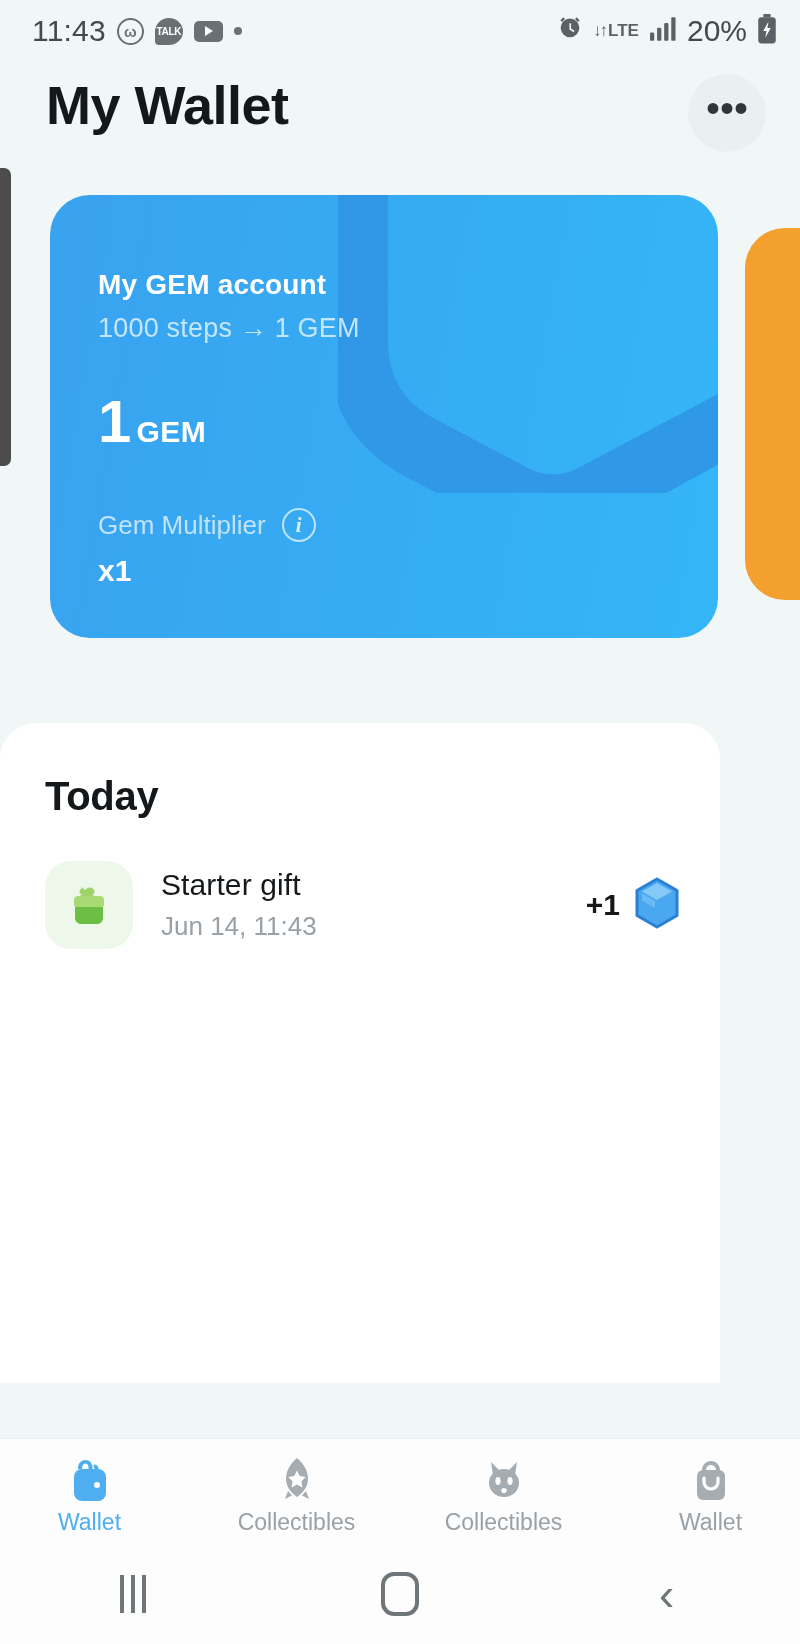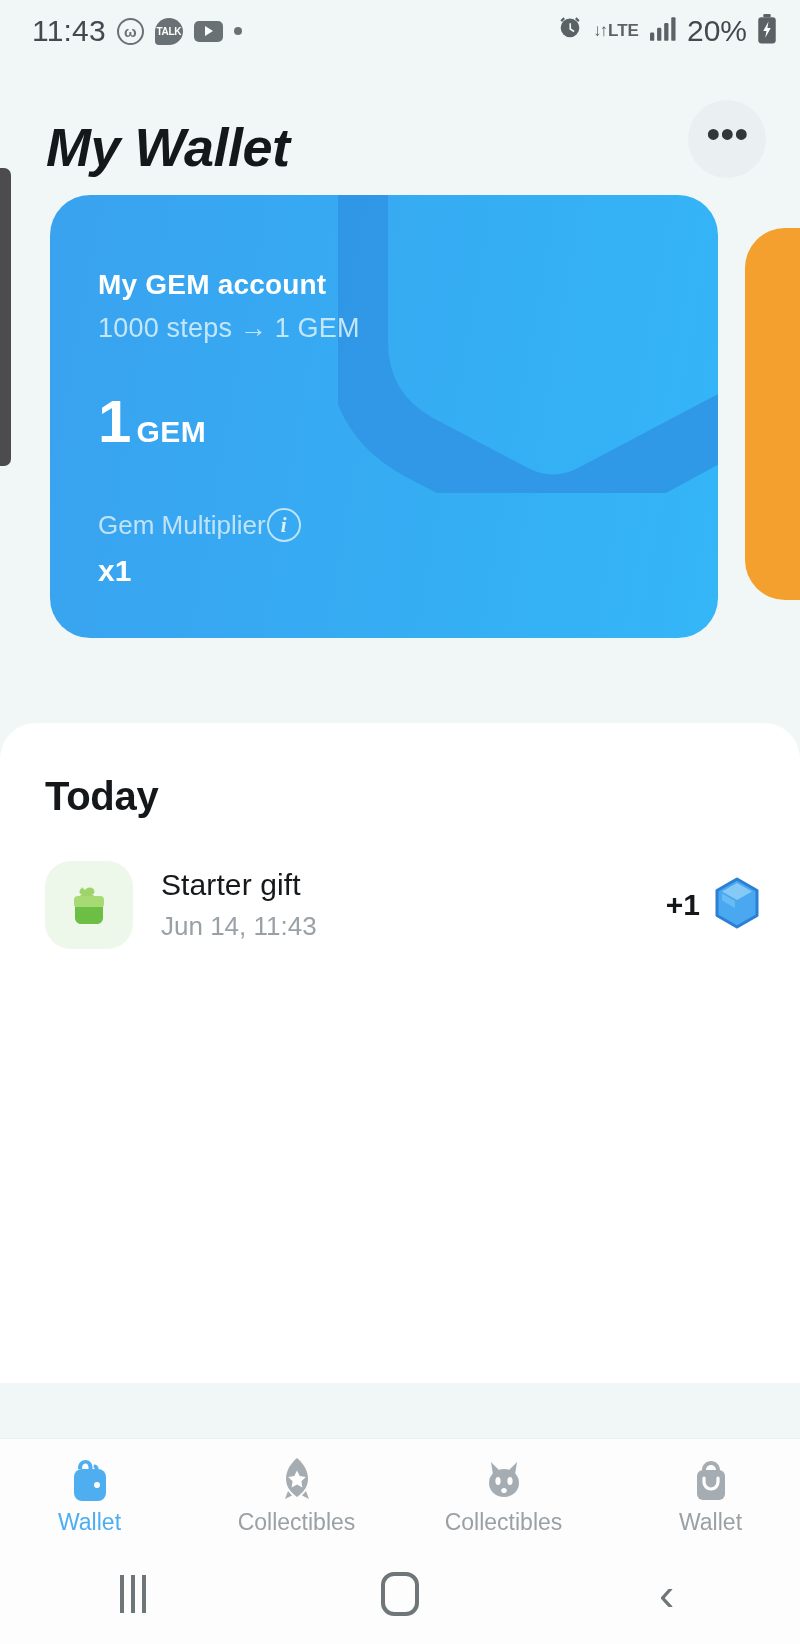--- a/index.html
+++ b/index.html
@@ -41,21 +41,21 @@
   }
   .icon-dot{ width:8px;height:8px;border-radius:50%;background:#6a7175; }
   .lte-wrap{ display:flex; align-items:center; gap:2px; }
   .lte-text{ font-size:17px; font-weight:700; color:#5b6266; line-height:.95; text-align:center;}
   .lte-arrows{ font-size:17px; color:#5b6266; line-height:.95; letter-spacing:-2px;}
   .sb-pct{ font-size:30px; color:#434a4f; }
 
   
   .header{
     position:absolute; top:74px; left:0; width:800px; height:104px;
-    display:flex; align-items:flex-end; padding:0 34px 0 46px;font-style:italic;
+    display:flex; align-items:flex-start; padding:0 34px 0 46px;
   }
   .page-title{ font-size:54px; font-weight:700; color:#15181a; letter-spacing:-.5px; }
   .more-btn{
     margin-left:auto; width:78px;height:78px;border-radius:50%;
     background:#eaf0f1; display:flex;align-items:center;justify-content:center;
     color:#30363a; font-size:40px; line-height:0; padding-bottom:10px; cursor:pointer;
   }
 
   
   .edge-handle{
@@ -73,37 +73,37 @@
   .card-deco{
     position:absolute; right:-40px; top:-2px; width:420px; height:300px; overflow:hidden;
   }
   .card-deco svg{ display:block; }
   .card-body{ position:absolute; left:48px; top:74px; right:40px; }
   .card-title{ font-size:28px; font-weight:700; color:#ffffff; letter-spacing:.2px; }
   .card-sub{ font-size:27px; color:#c4e6fb; margin-top:12px; letter-spacing:.2px;}
   .balance-row{ display:flex; align-items:baseline; margin-top:48px; }
   .balance-num{ font-size:60px; font-weight:700; color:#fff; line-height:1; }
   .balance-unit{ font-size:30px; font-weight:700; color:#fff; margin-left:5px; letter-spacing:.5px;}
-  .mult-row{ display:flex; align-items:center; gap:1px; margin-top:56px; }
+  .mult-row{ display:flex; align-items:center; gap:16px; margin-top:56px; }
   .mult-label{ font-size:26px; color:#bfe3fa; }
   .info-icon{
     width:34px;height:34px;border-radius:50%;border:2.5px solid #bfe3fa;
     display:flex;align-items:center;justify-content:center;
     font-size:21px;font-weight:700;color:#dff0fc;font-style:italic;font-family:"Liberation Serif",serif;
     cursor:pointer;
   }
   .mult-value{ font-size:30px; font-weight:700; color:#fff; margin-top:12px; }
   .next-card{
     position:absolute; left:745px; top:33px; width:120px; height:372px;
     border-radius:40px; background:#f4a02e;
   }
 
   
   .today-panel{
-    position:absolute; top:723px; left:0; width:800px; height:660px;
+    position:absolute; top:723px; left:0; width:720px; height:660px;
     background:#ffffff; border-radius:36px 36px 0 0;
   }
   .today-title{
     position:absolute; top:51px; left:45px;
     font-size:40px; font-weight:700; color:#15181a; letter-spacing:-.3px;
   }
   .tx-row{
     position:absolute; top:136px; left:45px; right:40px; height:92px;
     display:flex; align-items:center; cursor:pointer;
   }

